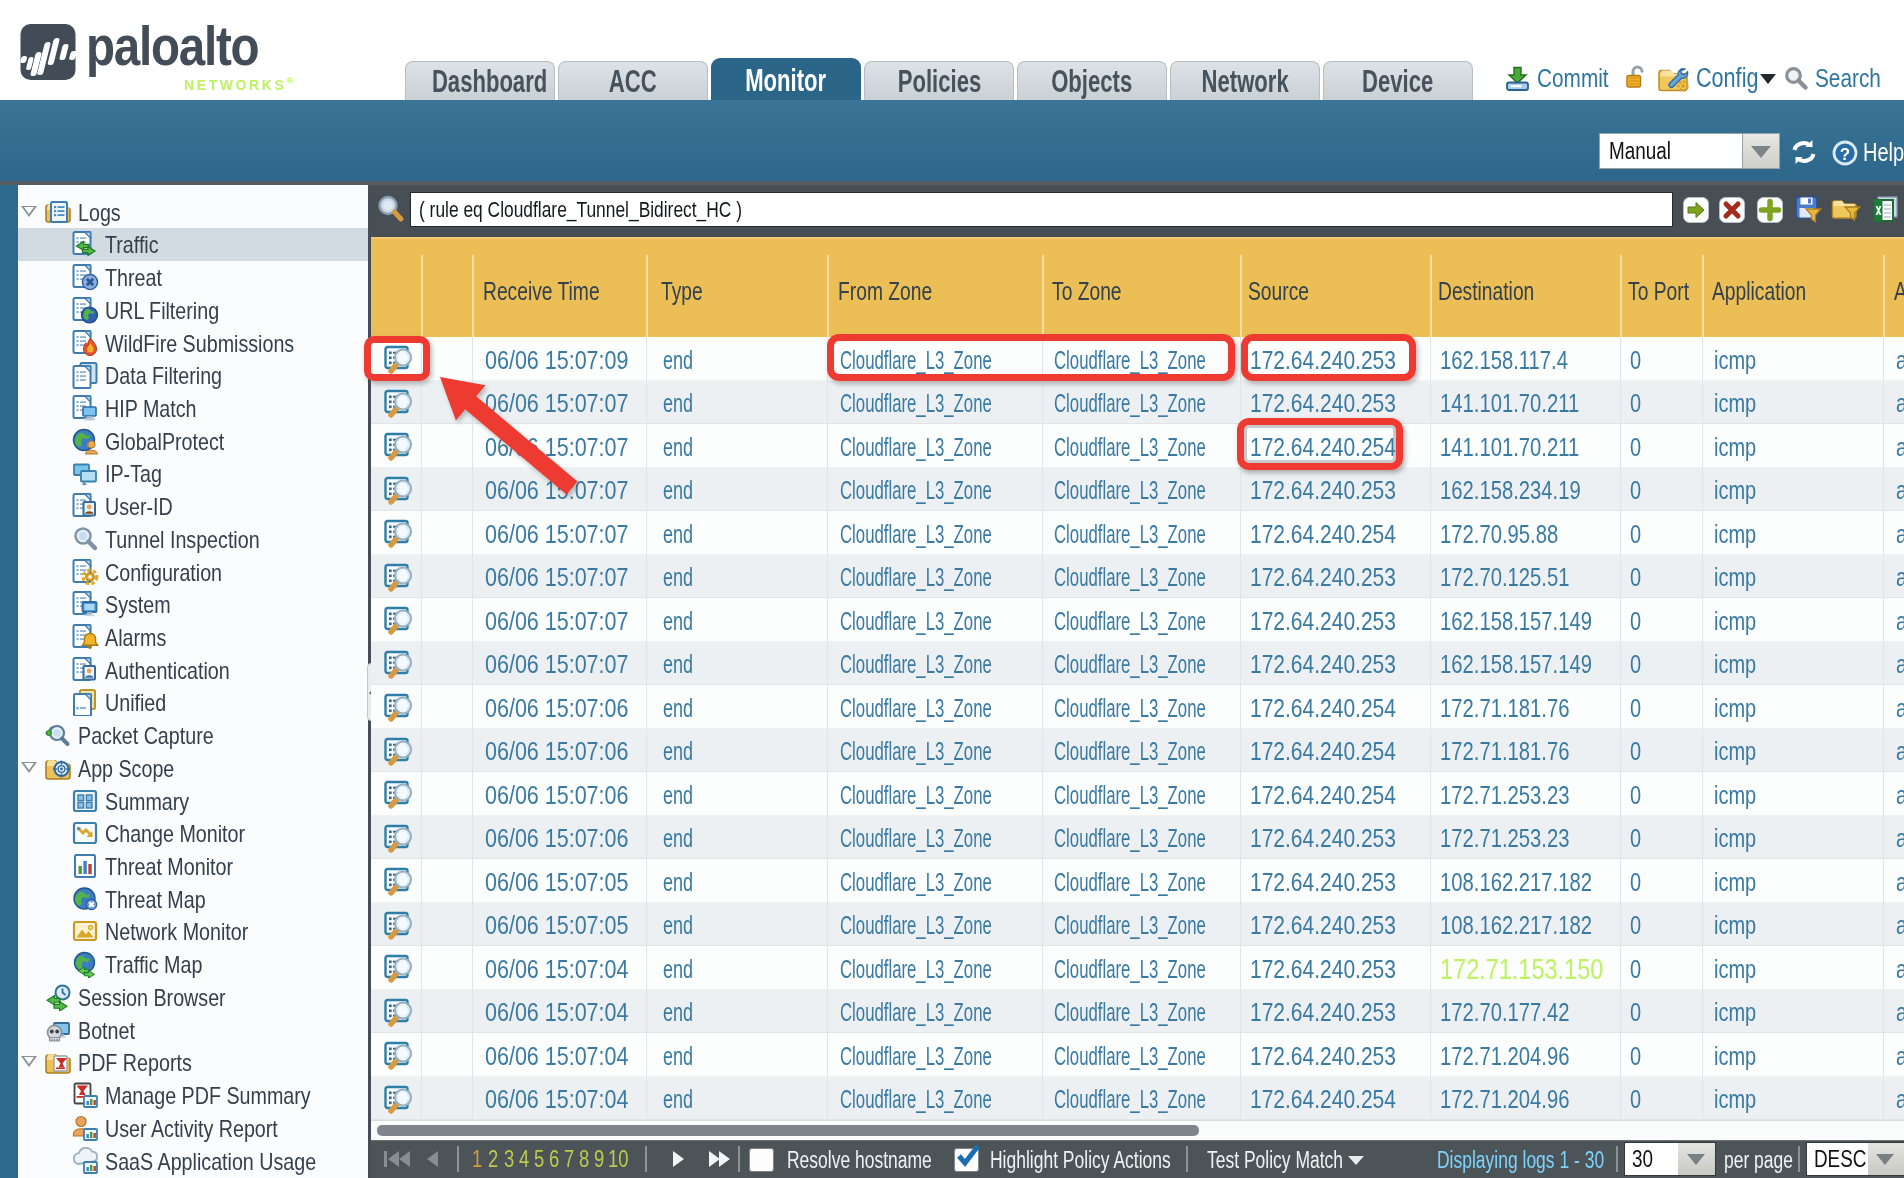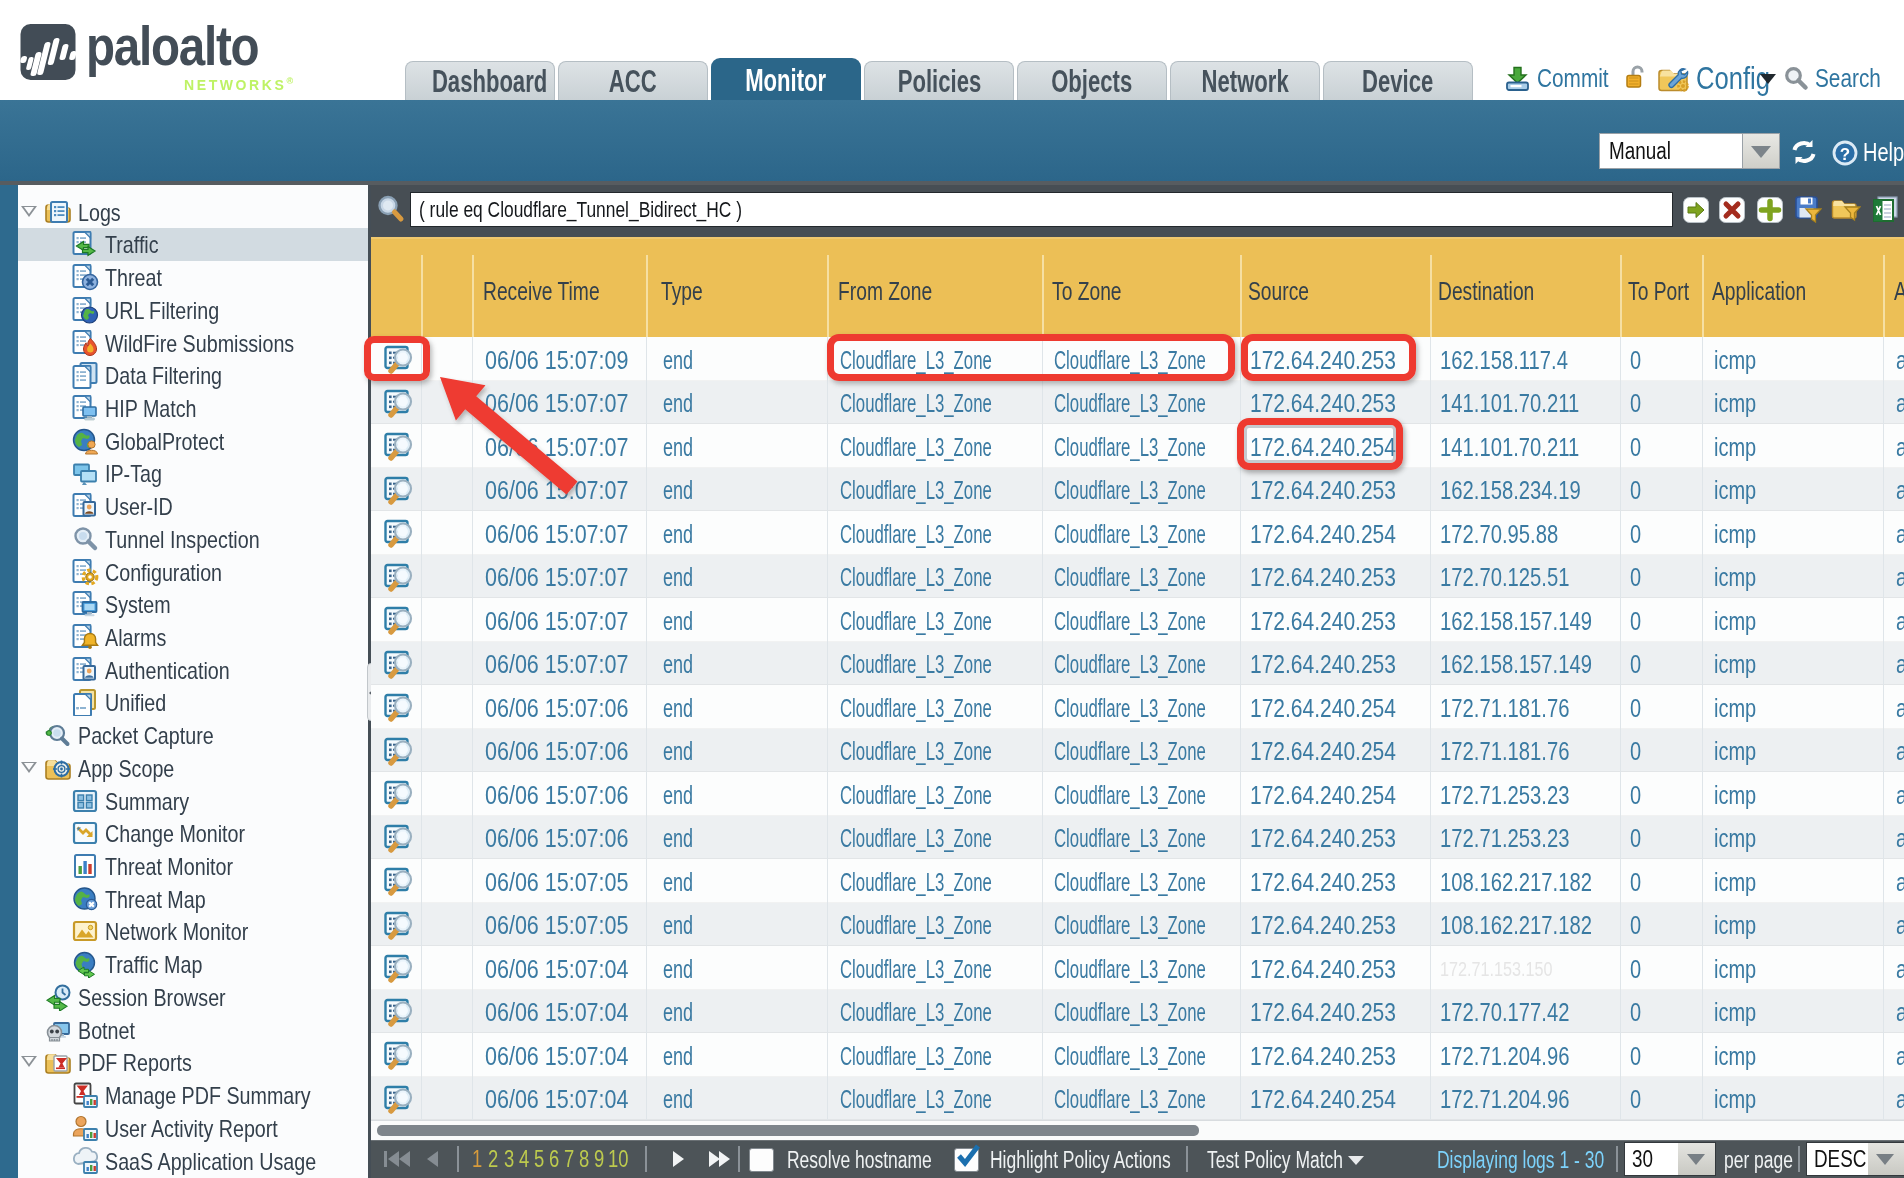--- a/index.html
+++ b/index.html
@@ -40,21 +40,21 @@
     <rect x="6" y="11.5" width="13.5" height="11.5" rx="2" fill="#f2b02c" stroke="#b47d12" stroke-width="1.5"></rect>
     <path d="M8 14 h9.5 M8 17 h9.5 M8 20 h9.5" stroke="#d89a22" stroke-width="1.6"></path>
   </svg>
 <svg width="33" height="30" viewBox="0 0 33 30" style="position:absolute;left:1657px;top:63px">
     <path d="M2 10 q0-2.5 2.5-2.5 h8 l3 3.5 h12 q2.5 0 2.5 2.5 v11.5 q0 2.5-2.5 2.5 h-23 q-2.5 0-2.5-2.5 z" fill="#f0c75a" stroke="#bb8c2c" stroke-width="1.5"></path>
     <path d="M2.8 13.5 h27 v-0.8 q0-1.7-1.7-1.7 h-11 l-3-3.5 h-8 q-1.7 0-1.7 1.7 z" fill="#f8e2a0"></path>
     <path d="M28 6 a5.2 5.2 0 0 0 -6.8 5.8 l-8.5 8.5 a2.4 2.4 0 0 0 3.4 3.4 l8.5-8.5 a5.2 5.2 0 0 0 6-6.5 l-3 3 -3-.8 -.8-3 z" fill="#6aa4d8" stroke="#2d6da3" stroke-width="1.3"></path>
     <circle cx="26" cy="23" r="4.5" fill="none" stroke="#d8a028" stroke-width="2.6" stroke-dasharray="2.4 1.7"></circle>
     <circle cx="26" cy="23" r="2" fill="#d8a028"></circle>
   </svg>
-<div class="ab" style="left:1696px;top:65px;font-size:32px;color:#2f75a0;line-height:27px"><span class="t" style="transform:scaleX(.8)">Config</span></div>
+<div class="ab" style="left:1696px;top:65px;font-size:27px;color:#2f75a0;line-height:27px"><span class="t" style="transform:scaleX(.8)">Config</span></div>
 <div class="ab" style="left:1760px;top:74px;width:0;height:0;border-left:8px solid transparent;border-right:8px solid transparent;border-top:10px solid #21282e"></div>
 <svg width="27" height="27" viewBox="0 0 27 27" style="position:absolute;left:1783px;top:65px">
     <circle cx="10.5" cy="10.5" r="6.8" fill="#eef2f5" stroke="#8a9298" stroke-width="3.2"></circle>
     <path d="M15.5 15.5 l7 7" stroke="#8a9298" stroke-width="4.5" stroke-linecap="round"></path>
   </svg>
 <div class="ab" style="left:1815px;top:65px;font-size:26px;color:#2f75a0;line-height:27px"><span class="t" style="transform:scaleX(.8)">Search</span></div>
 <div class="ab" style="left:0;top:100px;width:1904px;height:81px;background:linear-gradient(#3a7496,#2c668a)"></div>
 <div class="ab" style="left:1599px;top:133px;width:181px;height:36px;background:#fff;border:1px solid #9aa1a7"></div>
 <div class="ab" style="left:1609px;top:133px;font-size:23px;color:#111;line-height:36px"><span class="t" style="transform:scaleX(.82)">Manual</span></div>
 <div class="ab" style="left:1742px;top:134px;width:37px;height:34px;background:linear-gradient(#e8e8e4,#cfcfc9);border-left:1px solid #9aa1a7"></div>
@@ -837,21 +837,21 @@
       </g>
       <path d="M12.5 21.5 l-5.5 6.5" stroke="#d89a40" stroke-width="5.5" stroke-linecap="round"></path>
       <circle cx="19" cy="14.5" r="8" fill="#e8f3fb" fill-opacity="0.93" stroke="#9ab0c0" stroke-width="2.2"></circle>
       <circle cx="19" cy="14.5" r="5" fill="#f6fbfe" fill-opacity="0.9"></circle>
     </svg></div>
 <div class="ab" style="left:485px;top:947.8px;font-size:25px;color:#3a7aa2;line-height:43.52px"><span class="t" style="transform:scaleX(0.86)">06/06 15:07:04</span></div>
 <div class="ab" style="left:663px;top:947.8px;font-size:25px;color:#3a7aa2;line-height:43.52px"><span class="t" style="transform:scaleX(0.72)">end</span></div>
 <div class="ab" style="left:840px;top:947.8px;font-size:25px;color:#3a7aa2;line-height:43.52px"><span class="t" style="transform:scaleX(0.67)">Cloudflare_L3_Zone</span></div>
 <div class="ab" style="left:1054px;top:947.8px;font-size:25px;color:#3a7aa2;line-height:43.52px"><span class="t" style="transform:scaleX(0.67)">Cloudflare_L3_Zone</span></div>
 <div class="ab" style="left:1250px;top:947.8px;font-size:25px;color:#3a7aa2;line-height:43.52px"><span class="t" style="transform:scaleX(0.84)">172.64.240.253</span></div>
-<div class="ab" style="left:1440px;top:947.8px;font-size:20px;color:#e5e5e5;line-height:43.52px"><span class="t" style="transform:scaleX(0.81)">172.71.153.150</span></div>
+<div class="ab" style="left:1440px;top:947.8px;font-size:29px;color:#bef264;line-height:43.52px"><span class="t" style="transform:scaleX(0.81)">172.71.153.150</span></div>
 <div class="ab" style="left:1630px;top:947.8px;font-size:25px;color:#3a7aa2;line-height:43.52px"><span class="t" style="transform:scaleX(0.8)">0</span></div>
 <div class="ab" style="left:1714px;top:947.8px;font-size:25px;color:#3a7aa2;line-height:43.52px"><span class="t" style="transform:scaleX(0.8)">icmp</span></div>
 <div class="ab" style="left:1896px;top:947.8px;font-size:25px;color:#3a7aa2;line-height:43.52px"><span class="t" style="transform:scaleX(0.8)">a</span></div>
 <div class="ab" style="left:371px;top:989.8px;width:1533px;height:43.52px;background:#edf0f2;border-bottom:1px solid rgba(0,0,0,.045)"></div>
 <div class="ab" style="left:384px;top:995.8px;width:29px;height:31px"><svg width="29" height="31" viewBox="0 0 29 31" style="">
       <rect x="1.5" y="4" width="22" height="21" rx="2" fill="#f4fafd" stroke="#2e7ea8" stroke-width="2.4"></rect>
       <g fill="#39648c">
         <rect x="5" y="8.5" width="2.6" height="2.6"></rect>
         <rect x="9" y="8.7" width="6.5" height="2"></rect>
         <rect x="5" y="13.5" width="2.6" height="2.6"></rect>

